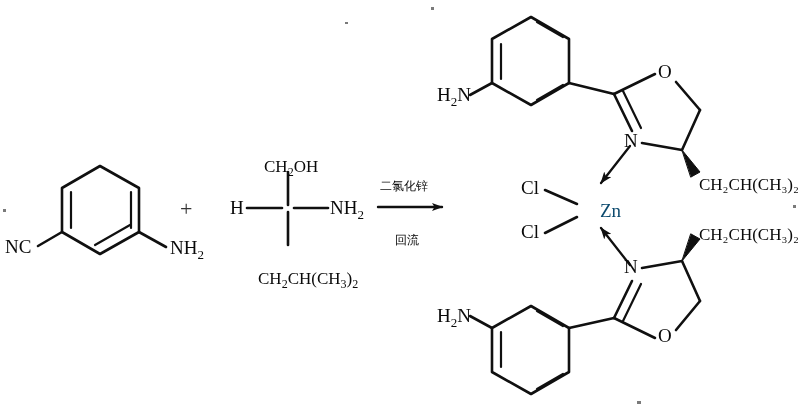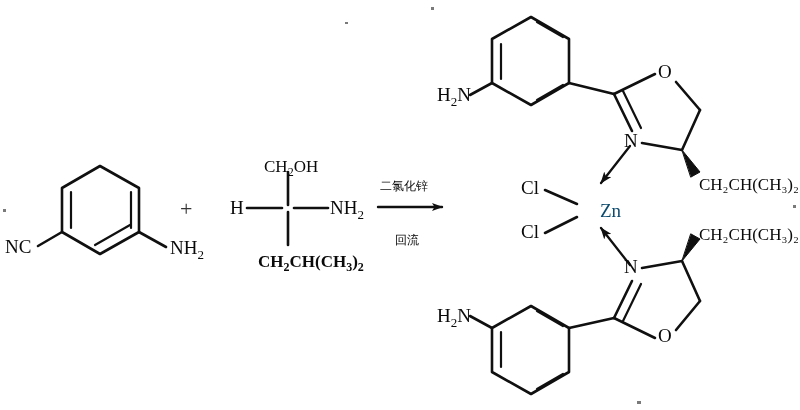--- a/index.html
+++ b/index.html
@@ -130,21 +130,21 @@
 <div class="lbl grp" style="left:264px; top:150px;">
   <span>CH</span><sub>2</sub><span>OH</span>
 </div>
 
 <div class="lbl atom" style="left:230px; top:198px;">H</div>
 
 <div class="lbl atom" style="left:330px; top:198px;">
   <span>NH</span><sub>2</sub>
 </div>
 
-<div class="lbl grp" style="left:258px; top:245px;font-weight:bold;">
+<div class="lbl grp" style="left:258px; top:262px;">
   <span>CH</span><sub>2</sub><span>CH(CH</span><sub>3</sub><span>)</span><sub>2</sub>
 </div>
 
 <div class="lbl cond" style="left:380px; top:180px;">二氯化锌</div>
 <div class="lbl cond" style="left:395px; top:234px;">回流</div>
 
 <div class="lbl atom" style="left:576px; top:201px; color:#0c4a6e;margin-left:24px;">Zn</div>
 
 <div class="lbl atom" style="left:521px; top:178px;">Cl</div>
 <div class="lbl atom" style="left:521px; top:222px;">Cl</div>

